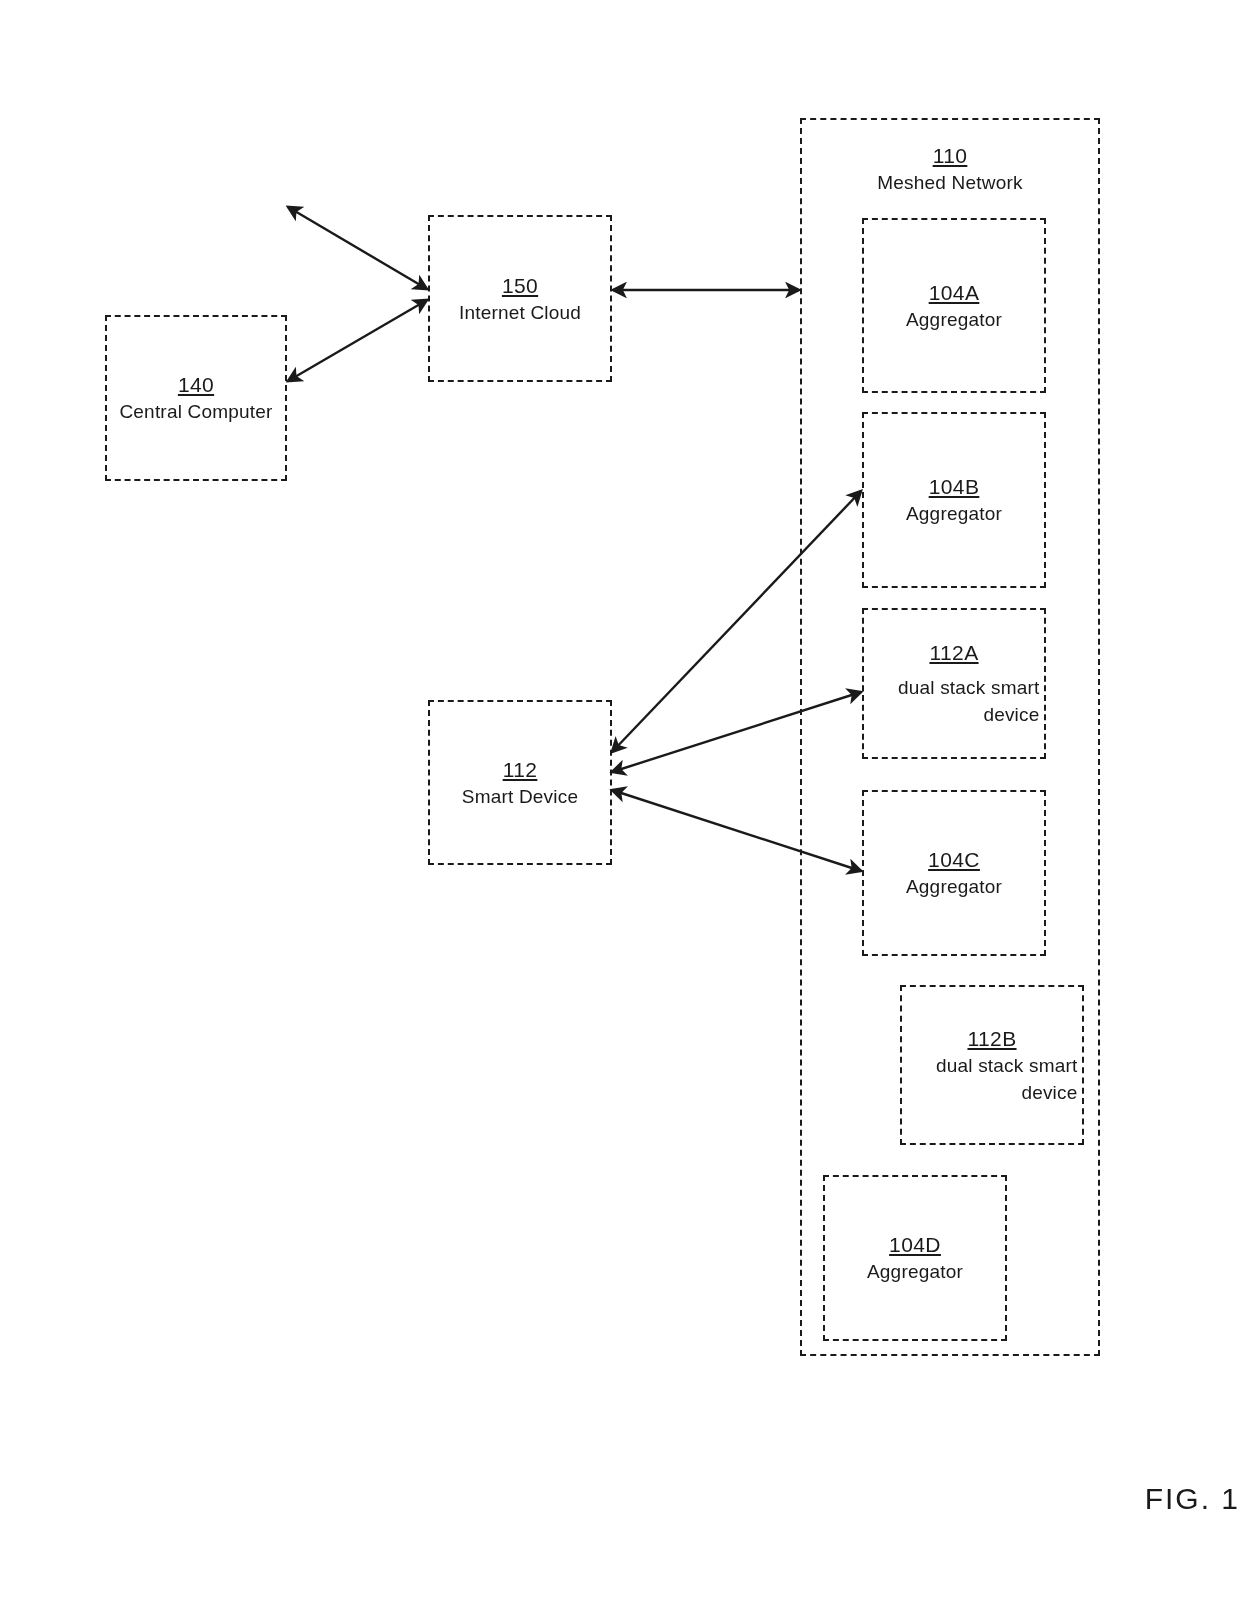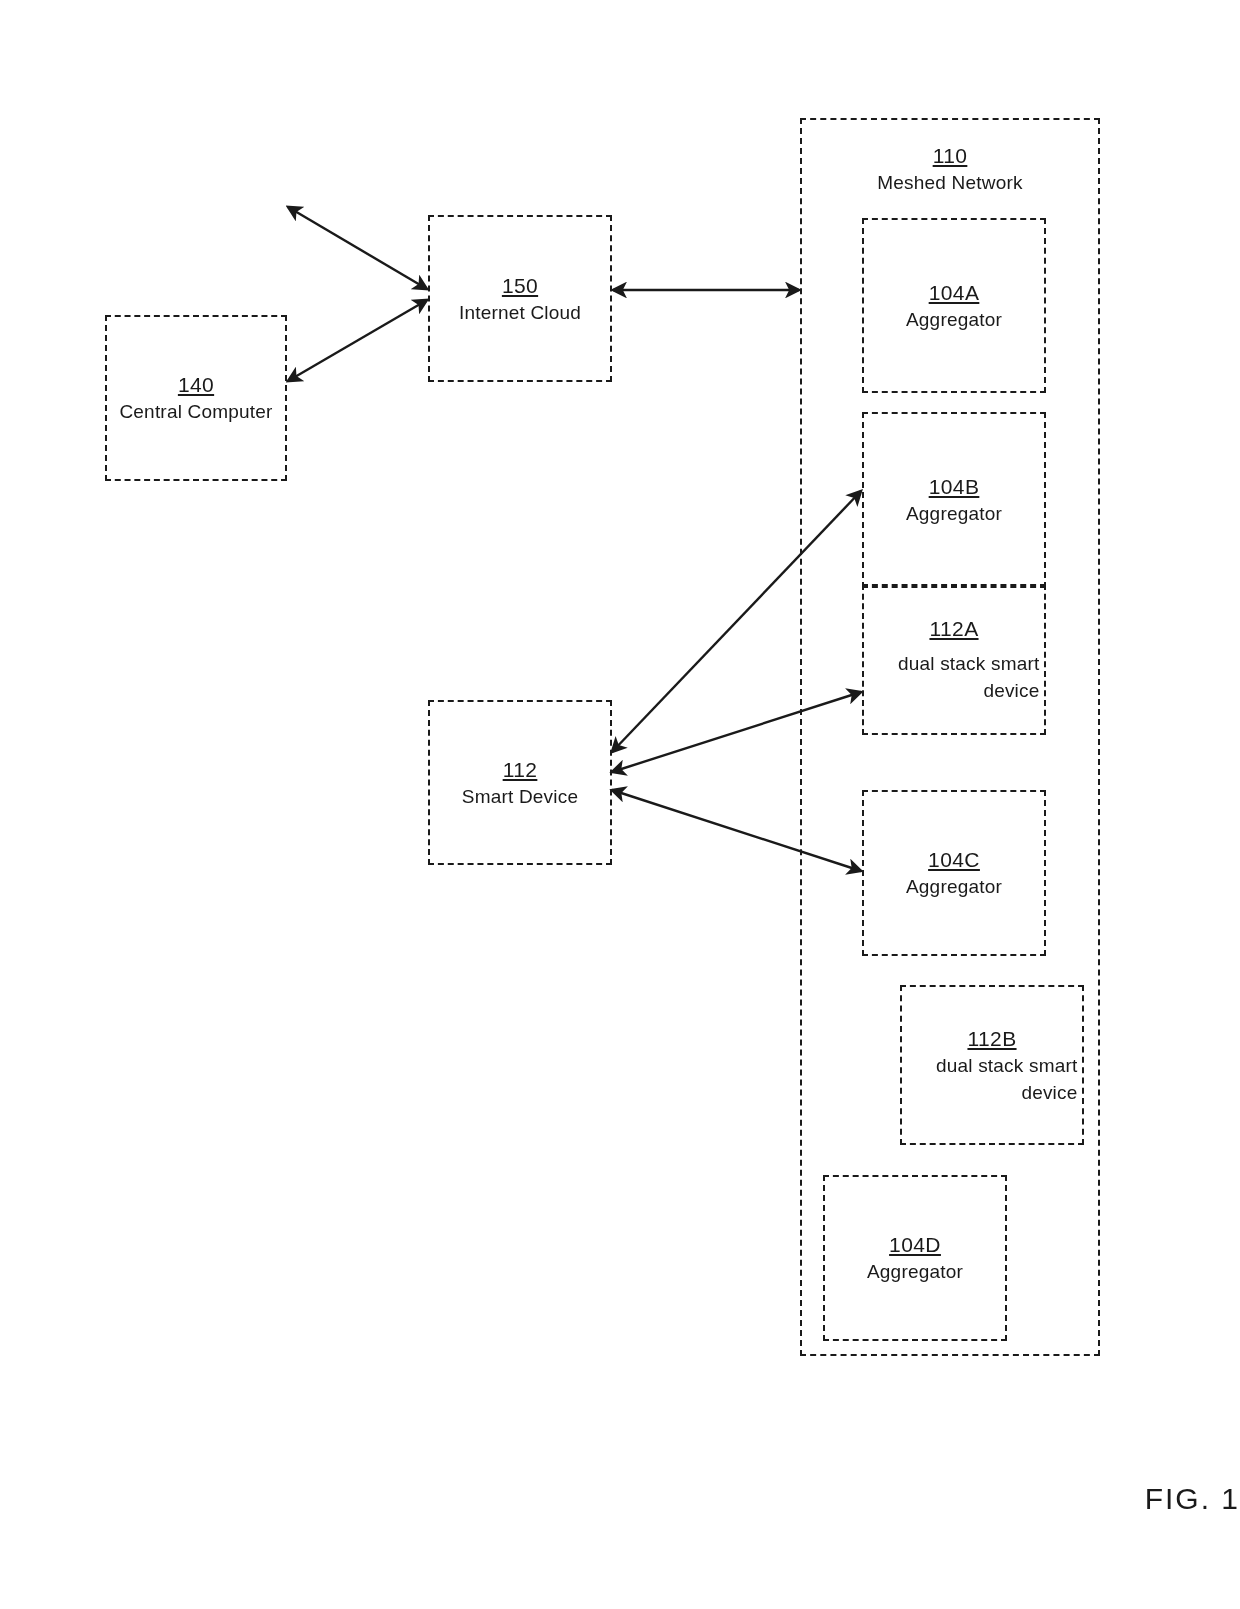--- a/index.html
+++ b/index.html
@@ -114,21 +114,21 @@
   <div class="node" id="node-aggregator-104a" style="left: 862px; top: 218px; width: 184px; height: 175px;">
     <div class="ref">104A</div>
     <div class="name">Aggregator</div>
   </div>
 
   <div class="node" id="node-aggregator-104b" style="left: 862px; top: 412px; width: 184px; height: 176px;">
     <div class="ref">104B</div>
     <div class="name">Aggregator</div>
   </div>
 
-  <div class="node" id="node-dual-stack-112a" style="left: 862px; top: 584px; width: 184px; height: 151px; gap: 8px;">
+  <div class="node" id="node-dual-stack-112a" style="left: 862px; top: 608px; width: 184px; height: 151px; gap: 8px;">
     <div class="ref">112A</div>
     <div class="name">dual stack smart device</div>
   </div>
 
   <div class="node" id="node-aggregator-104c" style="left: 862px; top: 790px; width: 184px; height: 166px;">
     <div class="ref">104C</div>
     <div class="name">Aggregator</div>
   </div>
 
   <div class="node" id="node-dual-stack-112b" style="left: 900px; top: 985px; width: 184px; height: 160px;">

